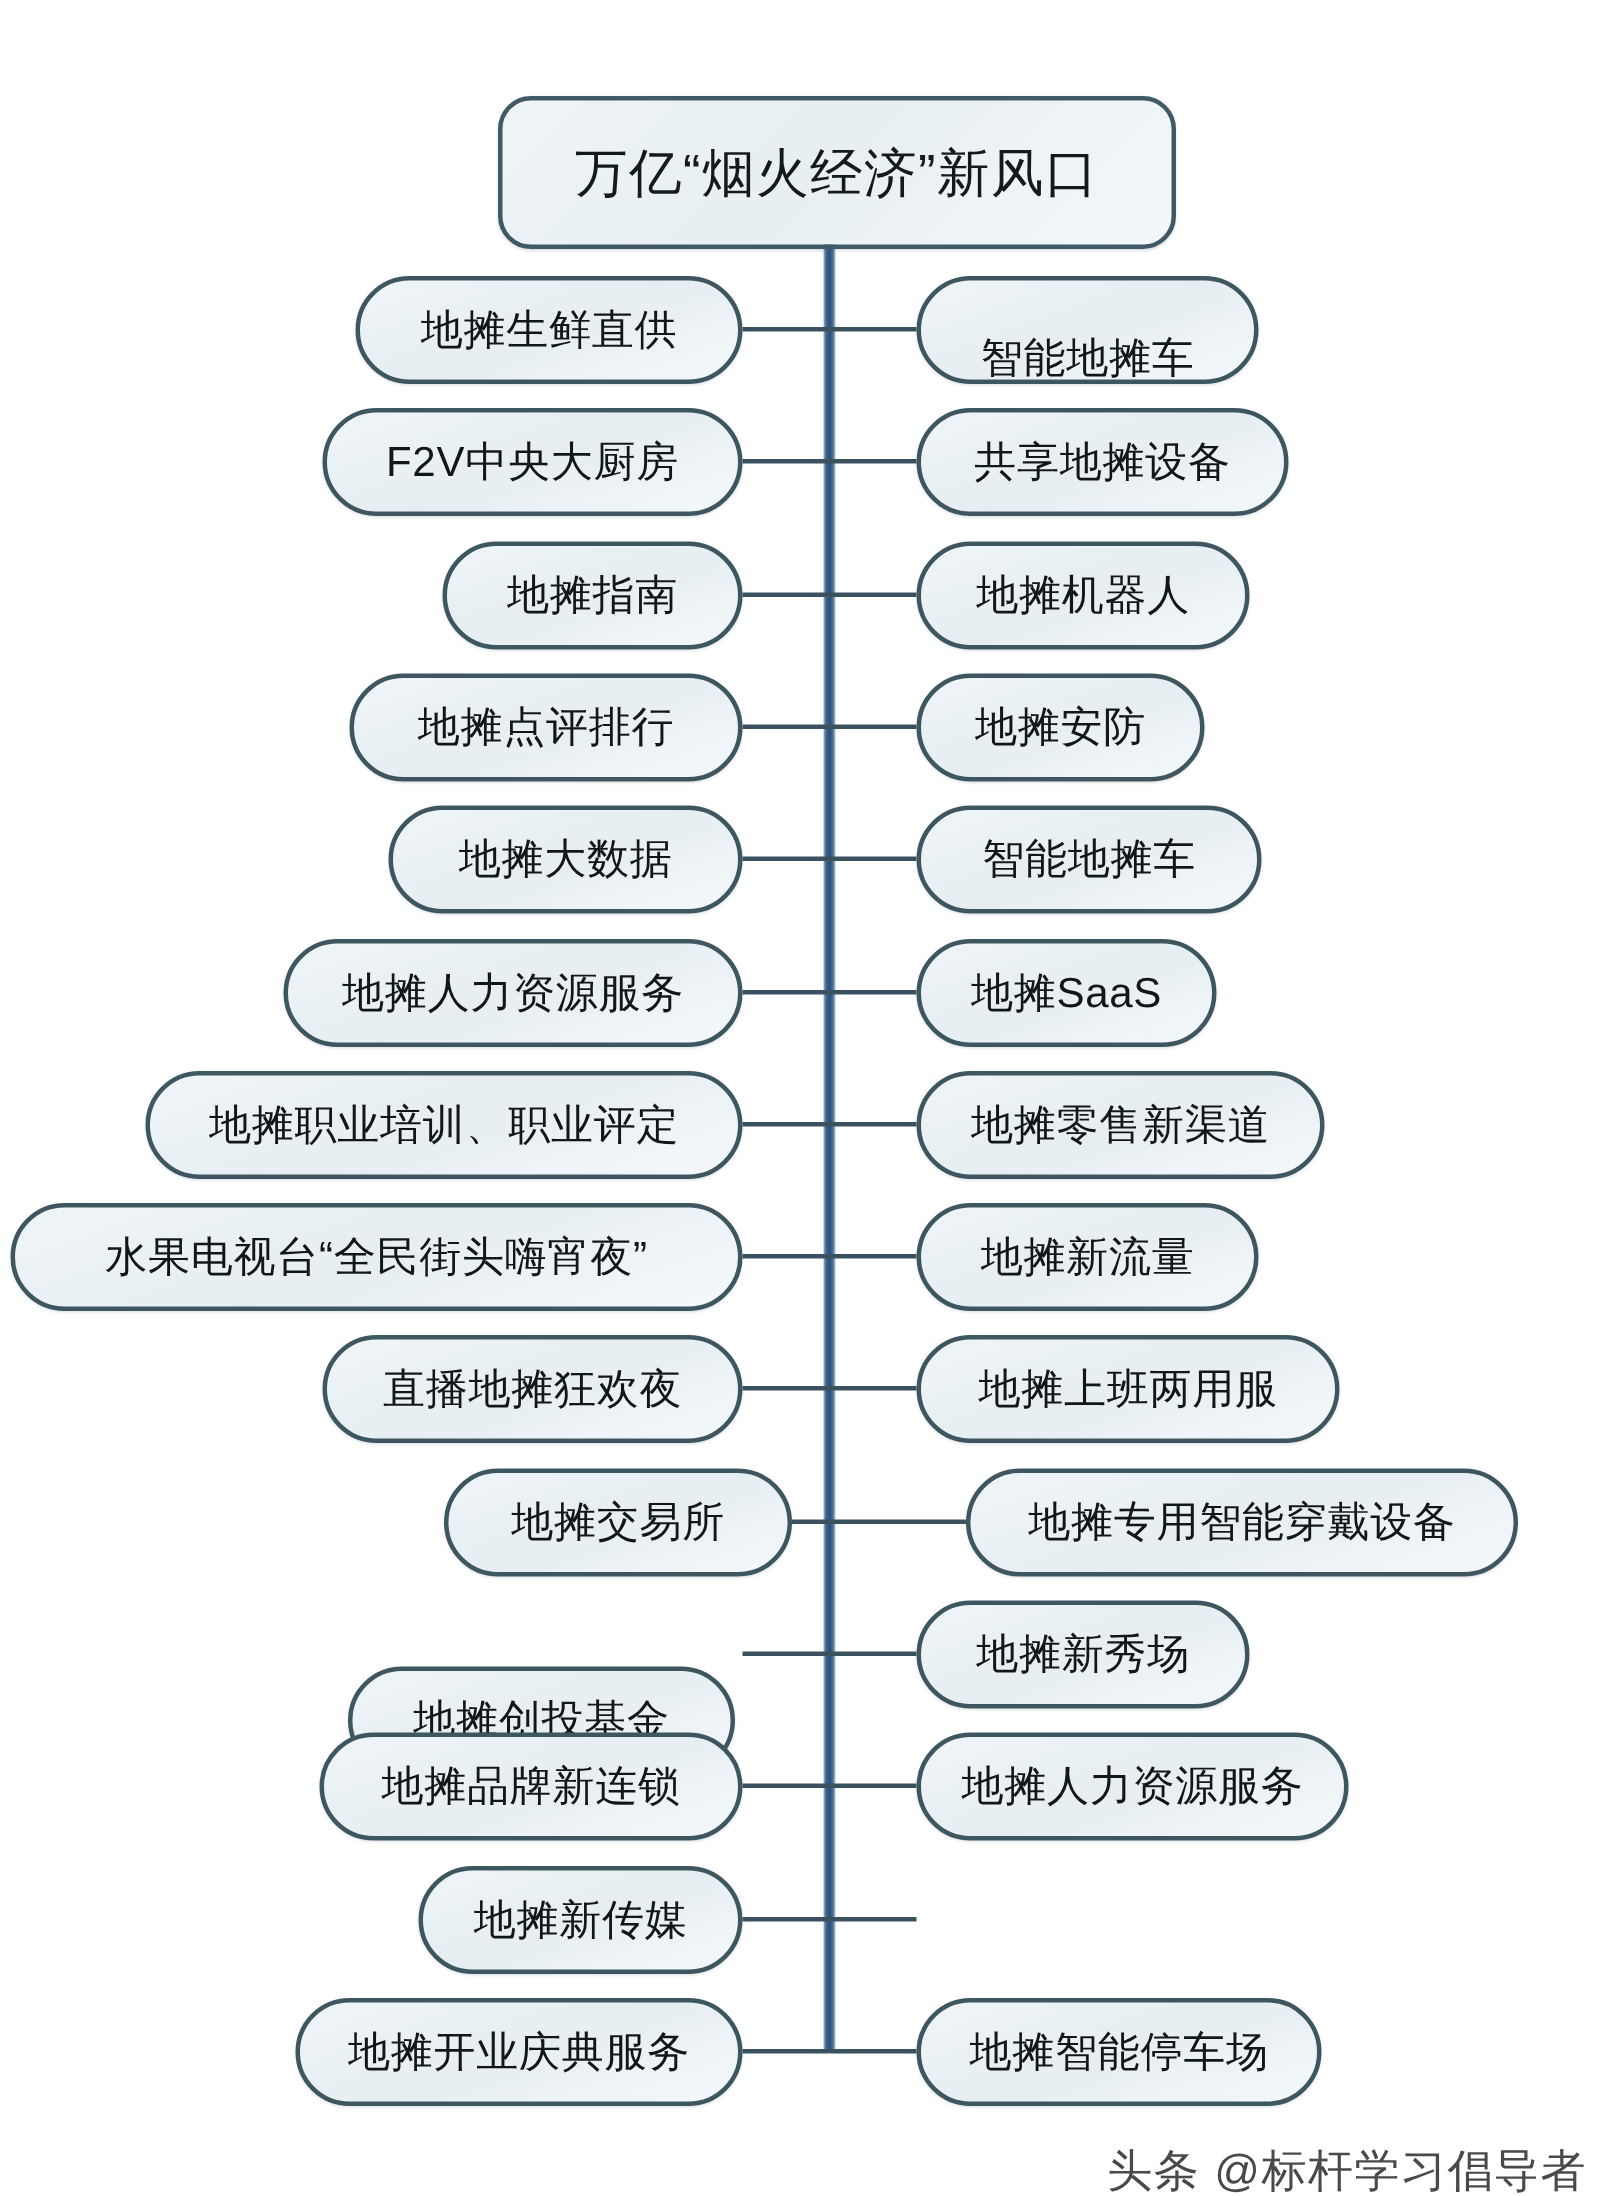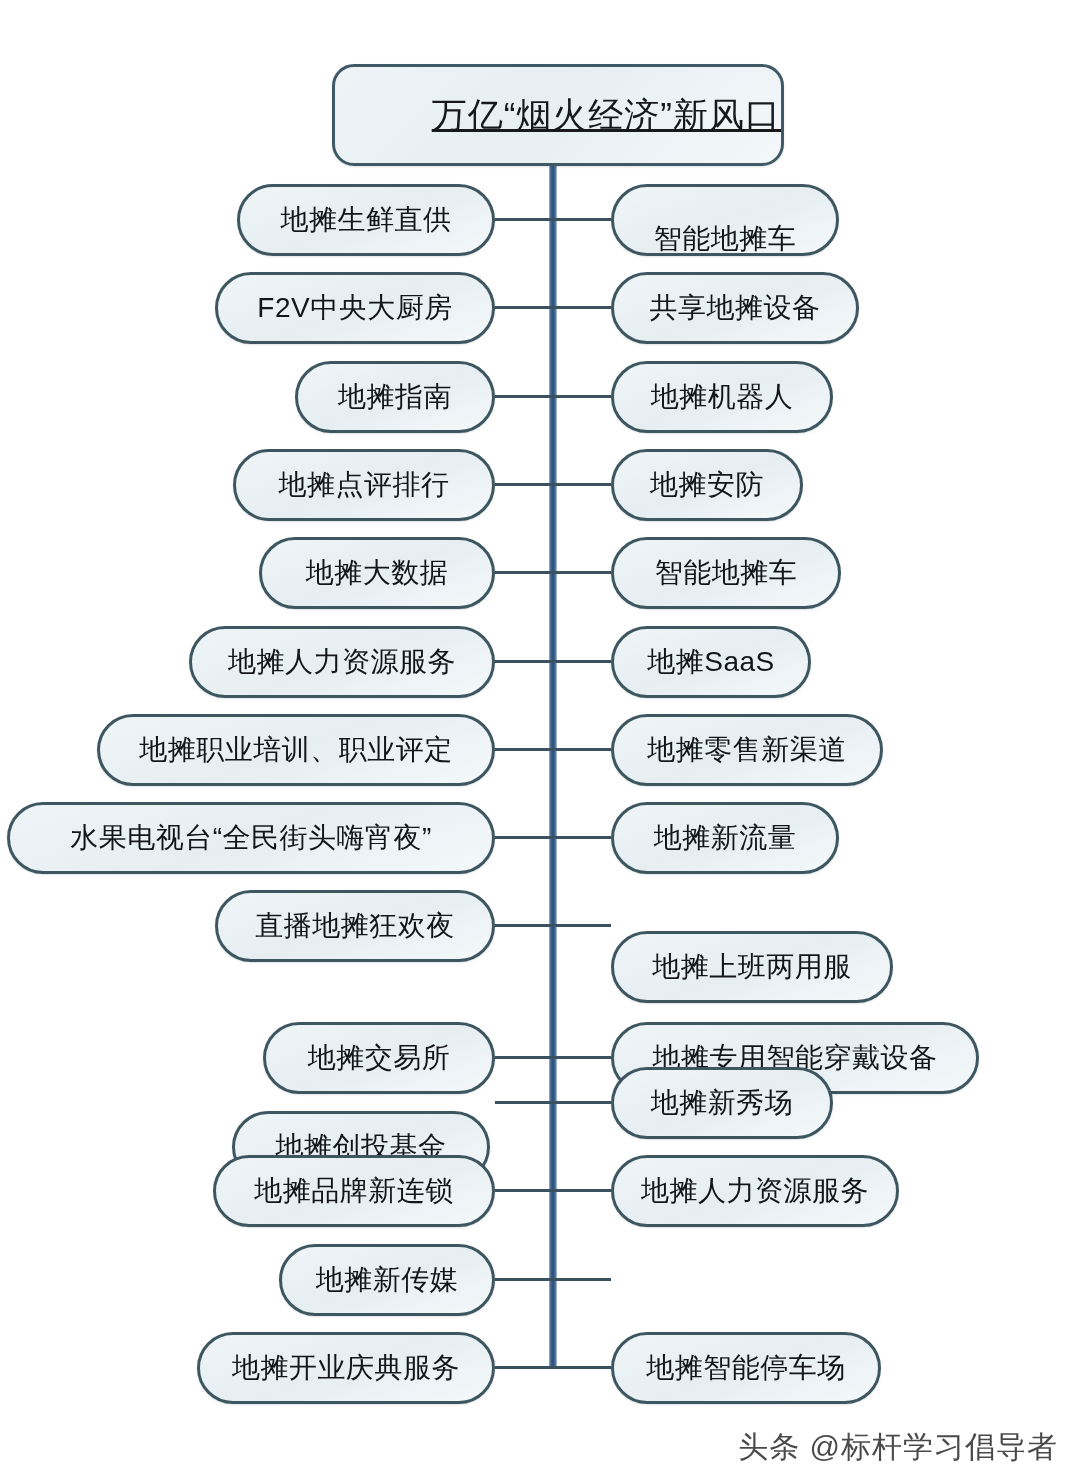--- a/index.html
+++ b/index.html
@@ -42,24 +42,23 @@
     left: 332px;
     top: 64px;
     width: 452px;
     height: 102px;
     box-sizing: border-box;
     border: 3px solid #3f5a66;
     border-radius: 22px;
     background: linear-gradient(135deg, #eef4f6 0%, #e7eff3 45%, #f3f7f9 100%);
     display: flex;
     align-items: center;
-    justify-content: flex-end;
+    justify-content: center;
     z-index: 3;
     box-shadow: 0 1px 2px rgba(60,80,95,0.18);
-    text-decoration: underline;
   }
   #title-node .label {
     font-size: 35px;
     letter-spacing: 1px;
     color: #16191b;
     white-space: nowrap;
     font-family: "Liberation Sans", "DejaVu Sans", sans-serif;
   }
 
   
@@ -208,25 +207,25 @@
         <div class="node right" style="width: 228px; left: 611px;">
           <span class="label">地摊新流量</span>
         </div>
       </div>
       <div class="row" style="top: 890px;">
         <div class="connector" style="left: 495px; width: 58px;"></div>
         <div class="node left" style="width: 280px; left: 215px;">
           <span class="label">直播地摊狂欢夜</span>
         </div>
         <div class="connector" style="left: 553px; width: 58px;"></div>
-        <div class="node right" style="width: 282px; left: 611px; margin-top: 41px;">
+        <div class="node right" style="width: 282px; left: 611px;">
           <span class="label">地摊上班两用服</span>
         </div>
       </div>
-      <div class="row" style="top: 1022px;">
+      <div class="row" style="top: 979px; margin-left: 33px;">
         <div class="connector" style="left: 495px; width: 58px;"></div>
         <div class="node left" style="width: 232px; left: 263px;">
           <span class="label">地摊交易所</span>
         </div>
         <div class="connector" style="left: 553px; width: 58px;"></div>
         <div class="node right" style="width: 368px; left: 611px;">
           <span class="label">地摊专用智能穿戴设备</span>
         </div>
       </div>
       <div class="row" style="top: 1067px;">

